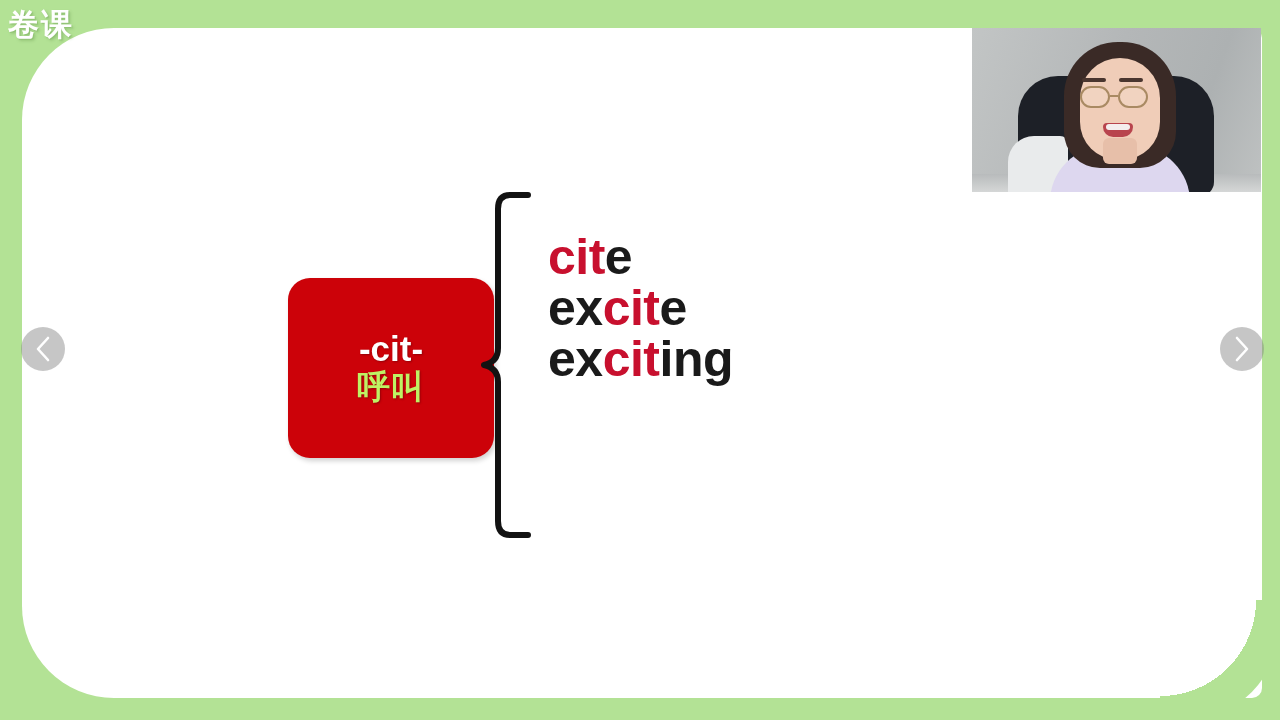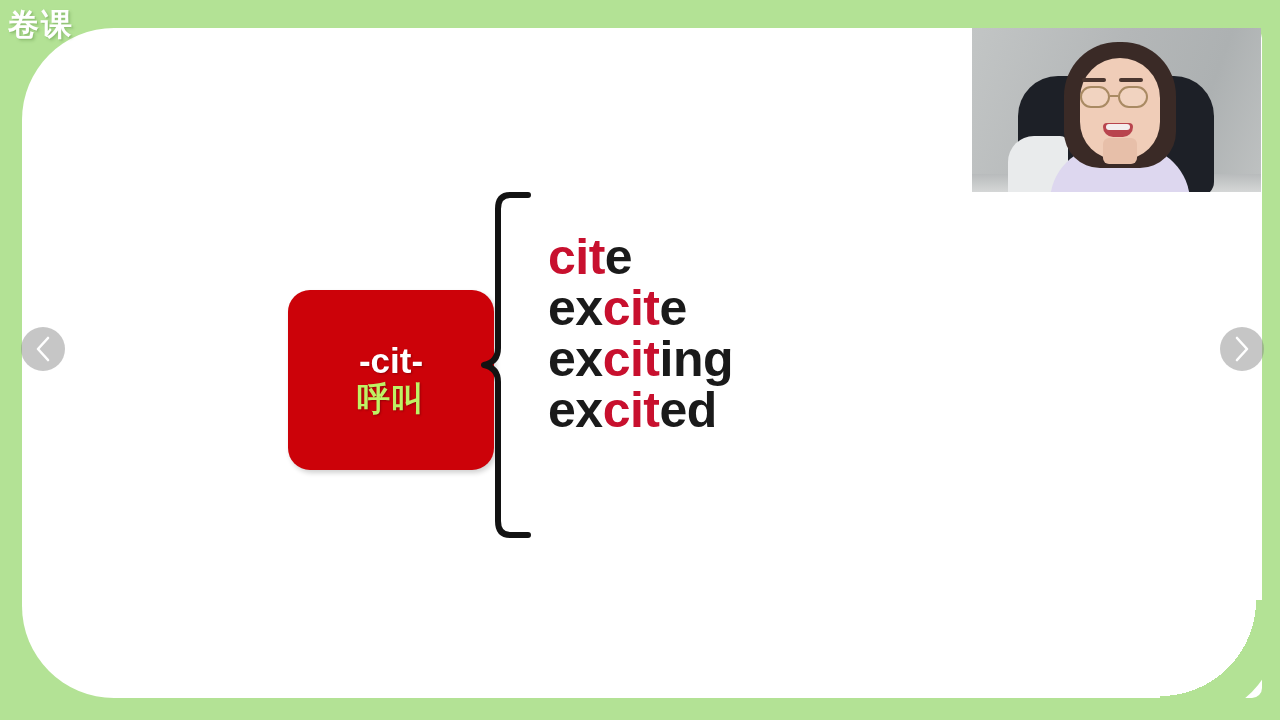--- a/index.html
+++ b/index.html
@@ -128,21 +128,21 @@
   .cam-brow{
     position:absolute; top:50px; width:24px;height:4px;
     background:#4a362f; border-radius:3px;
   }
   #cam-brow-l{left:110px;}
   #cam-brow-r{left:147px;}
 
   
   #root-box {
     position:absolute;
-    left:288px; top:290px;
+    left:288px; top:278px;
     width:206px; height:180px;
     background:#cc0209;
     border-radius:22px;
     display:flex; flex-direction:column;
     align-items:center; justify-content:center;
     box-shadow:2px 3px 5px rgba(0,0,0,0.18);
   }
   #root-latin {
     color:#ffffff; font-weight:bold; font-size:35px;
     line-height:1.12; letter-spacing:0px;
@@ -222,21 +222,20 @@
   </div>
 
   <svg id="brace" viewBox="0 0 56 350">
     <path d="M 50 5 L 32 5 Q 20 5 20 19 L 20 158 Q 20 172 6 175 Q 20 178 20 192 L 20 331 Q 20 345 32 345 L 50 345" fill="none" stroke="#121212" stroke-width="6" stroke-linecap="round" stroke-linejoin="round"></path>
   </svg>
 
   <div id="word-list">
       <div class="word"><span class="hl">cit</span><span>e</span></div>
       <div class="word"><span>ex</span><span class="hl">cit</span><span>e</span></div>
       <div class="word"><span>ex</span><span class="hl">cit</span><span>ing</span></div>
-      <div class="word"><span>ex</span><span class="hl">cit</span><span>ed</span></div>
     </div>
 
   <div class="nav-btn" id="nav-prev">
     <svg class="chev" width="18" height="26" viewBox="0 0 18 26">
       <path d="M14 2 L4 13 L14 24" fill="none" stroke="#ffffff" stroke-width="2.6" stroke-linecap="round" stroke-linejoin="round"></path>
     </svg>
   </div>
   <div class="nav-btn" id="nav-next">
     <svg class="chev" width="18" height="26" viewBox="0 0 18 26">
       <path d="M4 2 L14 13 L4 24" fill="none" stroke="#ffffff" stroke-width="2.6" stroke-linecap="round" stroke-linejoin="round"></path>

